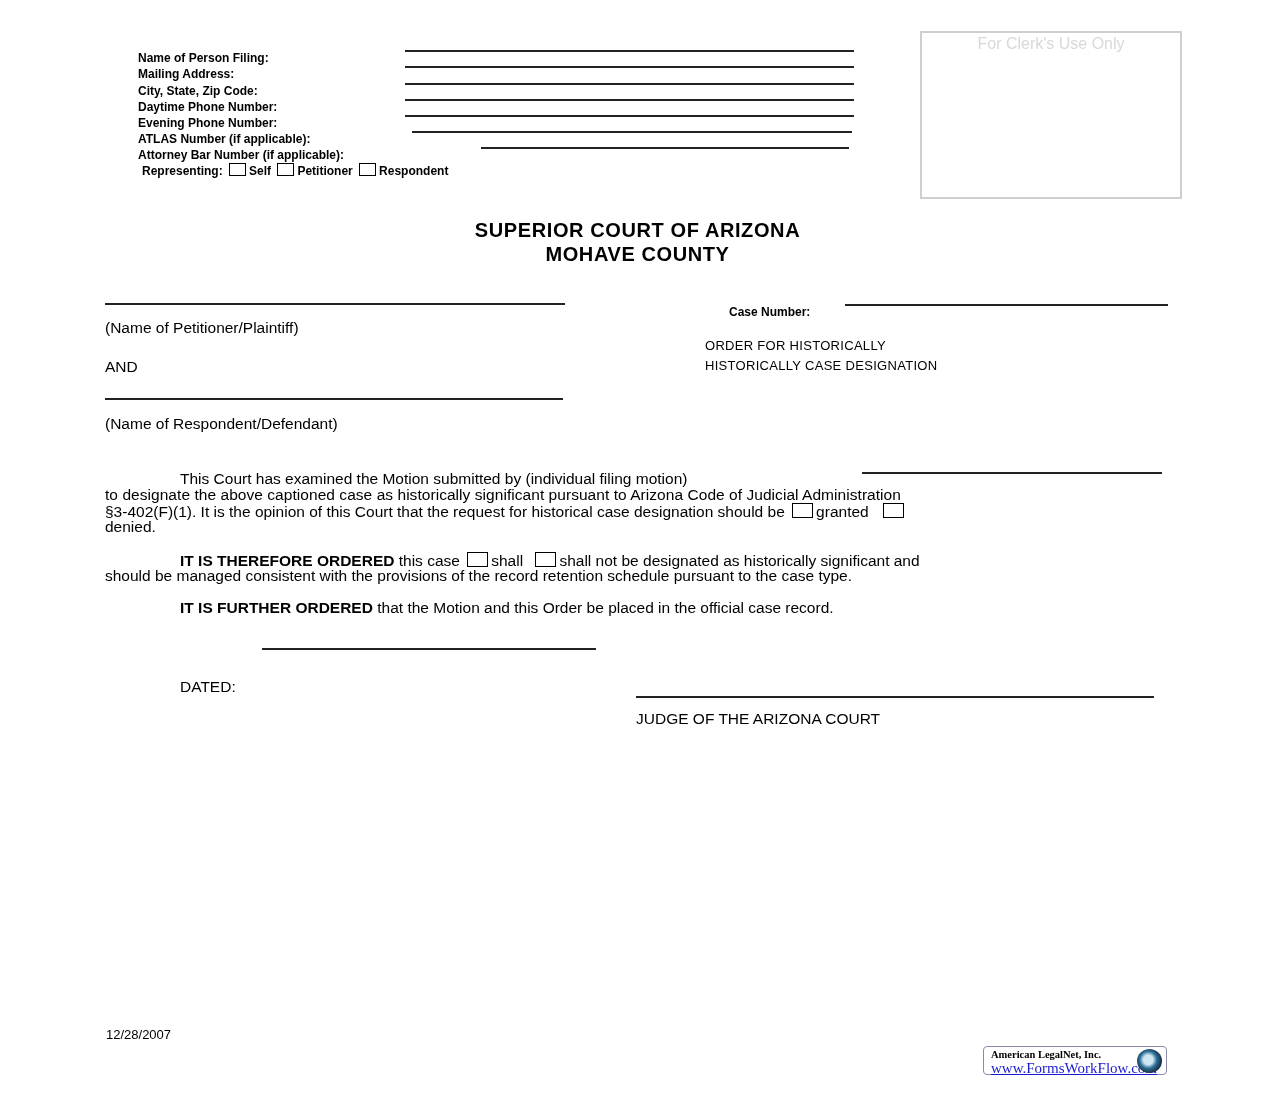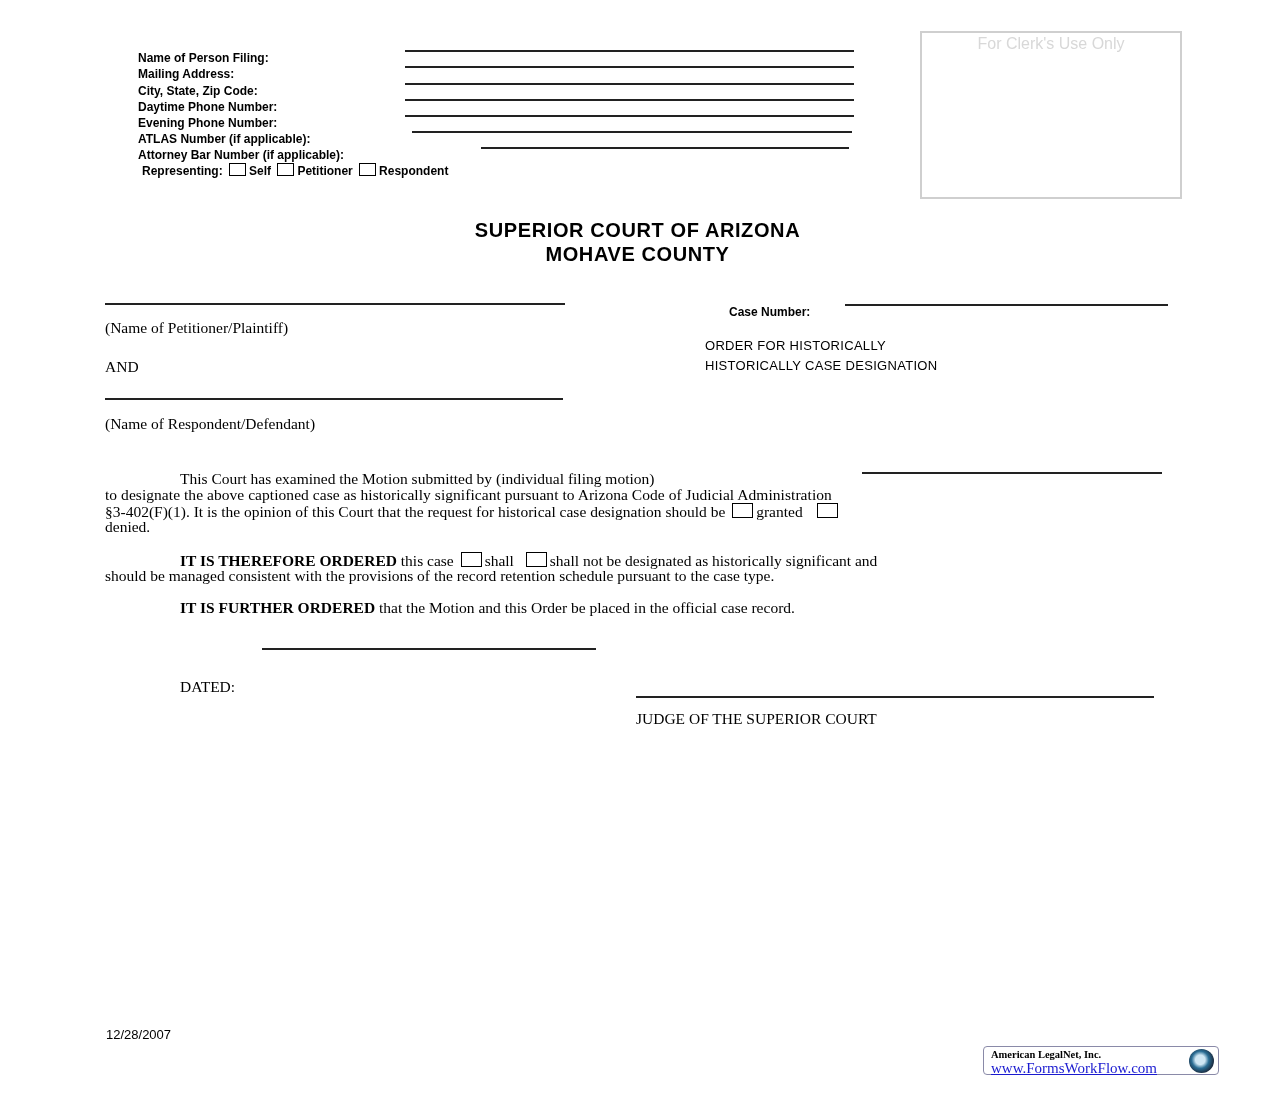--- a/index.html
+++ b/index.html
@@ -8,23 +8,23 @@
     .abs { position: absolute; }
     .hdr-label { font-weight: bold; font-size: 12px; line-height: 16px; white-space: nowrap; margin-left: 24px; }
     .line { position: absolute; border-bottom: 2px solid #222; height: 0; }
     .cb { display: inline-block; width: 17px; height: 13px; border: 1.5px solid #000;
           vertical-align: -1px; margin: 0 3px; box-sizing: border-box; background: #fff; }
     .clerk-box { position: absolute; left: 920px; top: 31px; width: 262px; height: 168px;
                  border: 2px solid #cfcfcf; box-sizing: border-box; }
     .clerk-label { text-align: center; color: #d8d8d8; font-size: 16px; margin-top: 2px; }
     .court-title { position: absolute; left: 0; width: 1275px; text-align: center;
                    font-weight: bold; font-size: 20px; letter-spacing: 0.6px; line-height: 24px; }
-    .body-text { font-size: 15.5px; line-height: 16px; white-space: nowrap; font-family: Liberation Serif, serif; }
+    .body-text { font-size: 15.5px; line-height: 16px; white-space: nowrap; }
     .order-title { font-size: 13px; line-height: 20px; letter-spacing: 0.3px; font-weight: normal; }
-    .logo { position: absolute; left: 983px; top: 1046px; width: 236px; height: 29px;
+    .logo { position: absolute; left: 983px; top: 1046px; width: 184px; height: 29px;
             border: 1px solid #8a8aa8; border-radius: 4px; box-sizing: border-box; background:#fff; }
     .logo-name { position: absolute; left: 7px; top: 2px; font-family: "Liberation Serif", serif;
                  font-weight: bold; font-size: 10.5px; }
     .logo-url { position: absolute; left: 7px; top: 13px; font-family: "Liberation Serif", serif;
                 font-size: 15px; color: #1a1ad0; text-decoration: underline; }
     .logo-globe { position: absolute; right: 4px; top: 2px; width: 25px; height: 24px; border-radius: 50%;
                   background: radial-gradient(circle at 45% 45%, #cfe6f3 0 25%, #2a6d94 45%, #1c2f44 70%); }
   </style>
 </head>
 <body>
@@ -97,21 +97,21 @@
 
 <div class="abs body-text" style="left:180px; top:600px;">
   <b>IT IS FURTHER ORDERED</b>
   <span>that the Motion and this Order be placed in the official case record.</span>
 </div>
 
 <div class="abs body-text" style="left:180px; top:648px;margin-top:31px;">DATED:</div>
 <div class="line" style="left:262px; top:648px; width:334px;"></div>
 
 <div class="line" style="left:636px; top:696px; width:518px;"></div>
-<div class="abs body-text" style="left:636px; top:711px;">JUDGE OF THE SUPERIOR COURT</div>
+<div class="abs body-text" style="left:636px; top:711px;">JUDGE OF THE ARIZONA COURT</div>
 
 <div class="abs" style="left:106px; top:1027px; font-size:13px;">12/28/2007</div>
 
 <div class="logo">
   <div class="logo-name">American LegalNet, Inc.</div>
   <div class="logo-url">www.FormsWorkFlow.com</div>
   <div class="logo-globe"></div>
 </div>
 
 </body></html>

